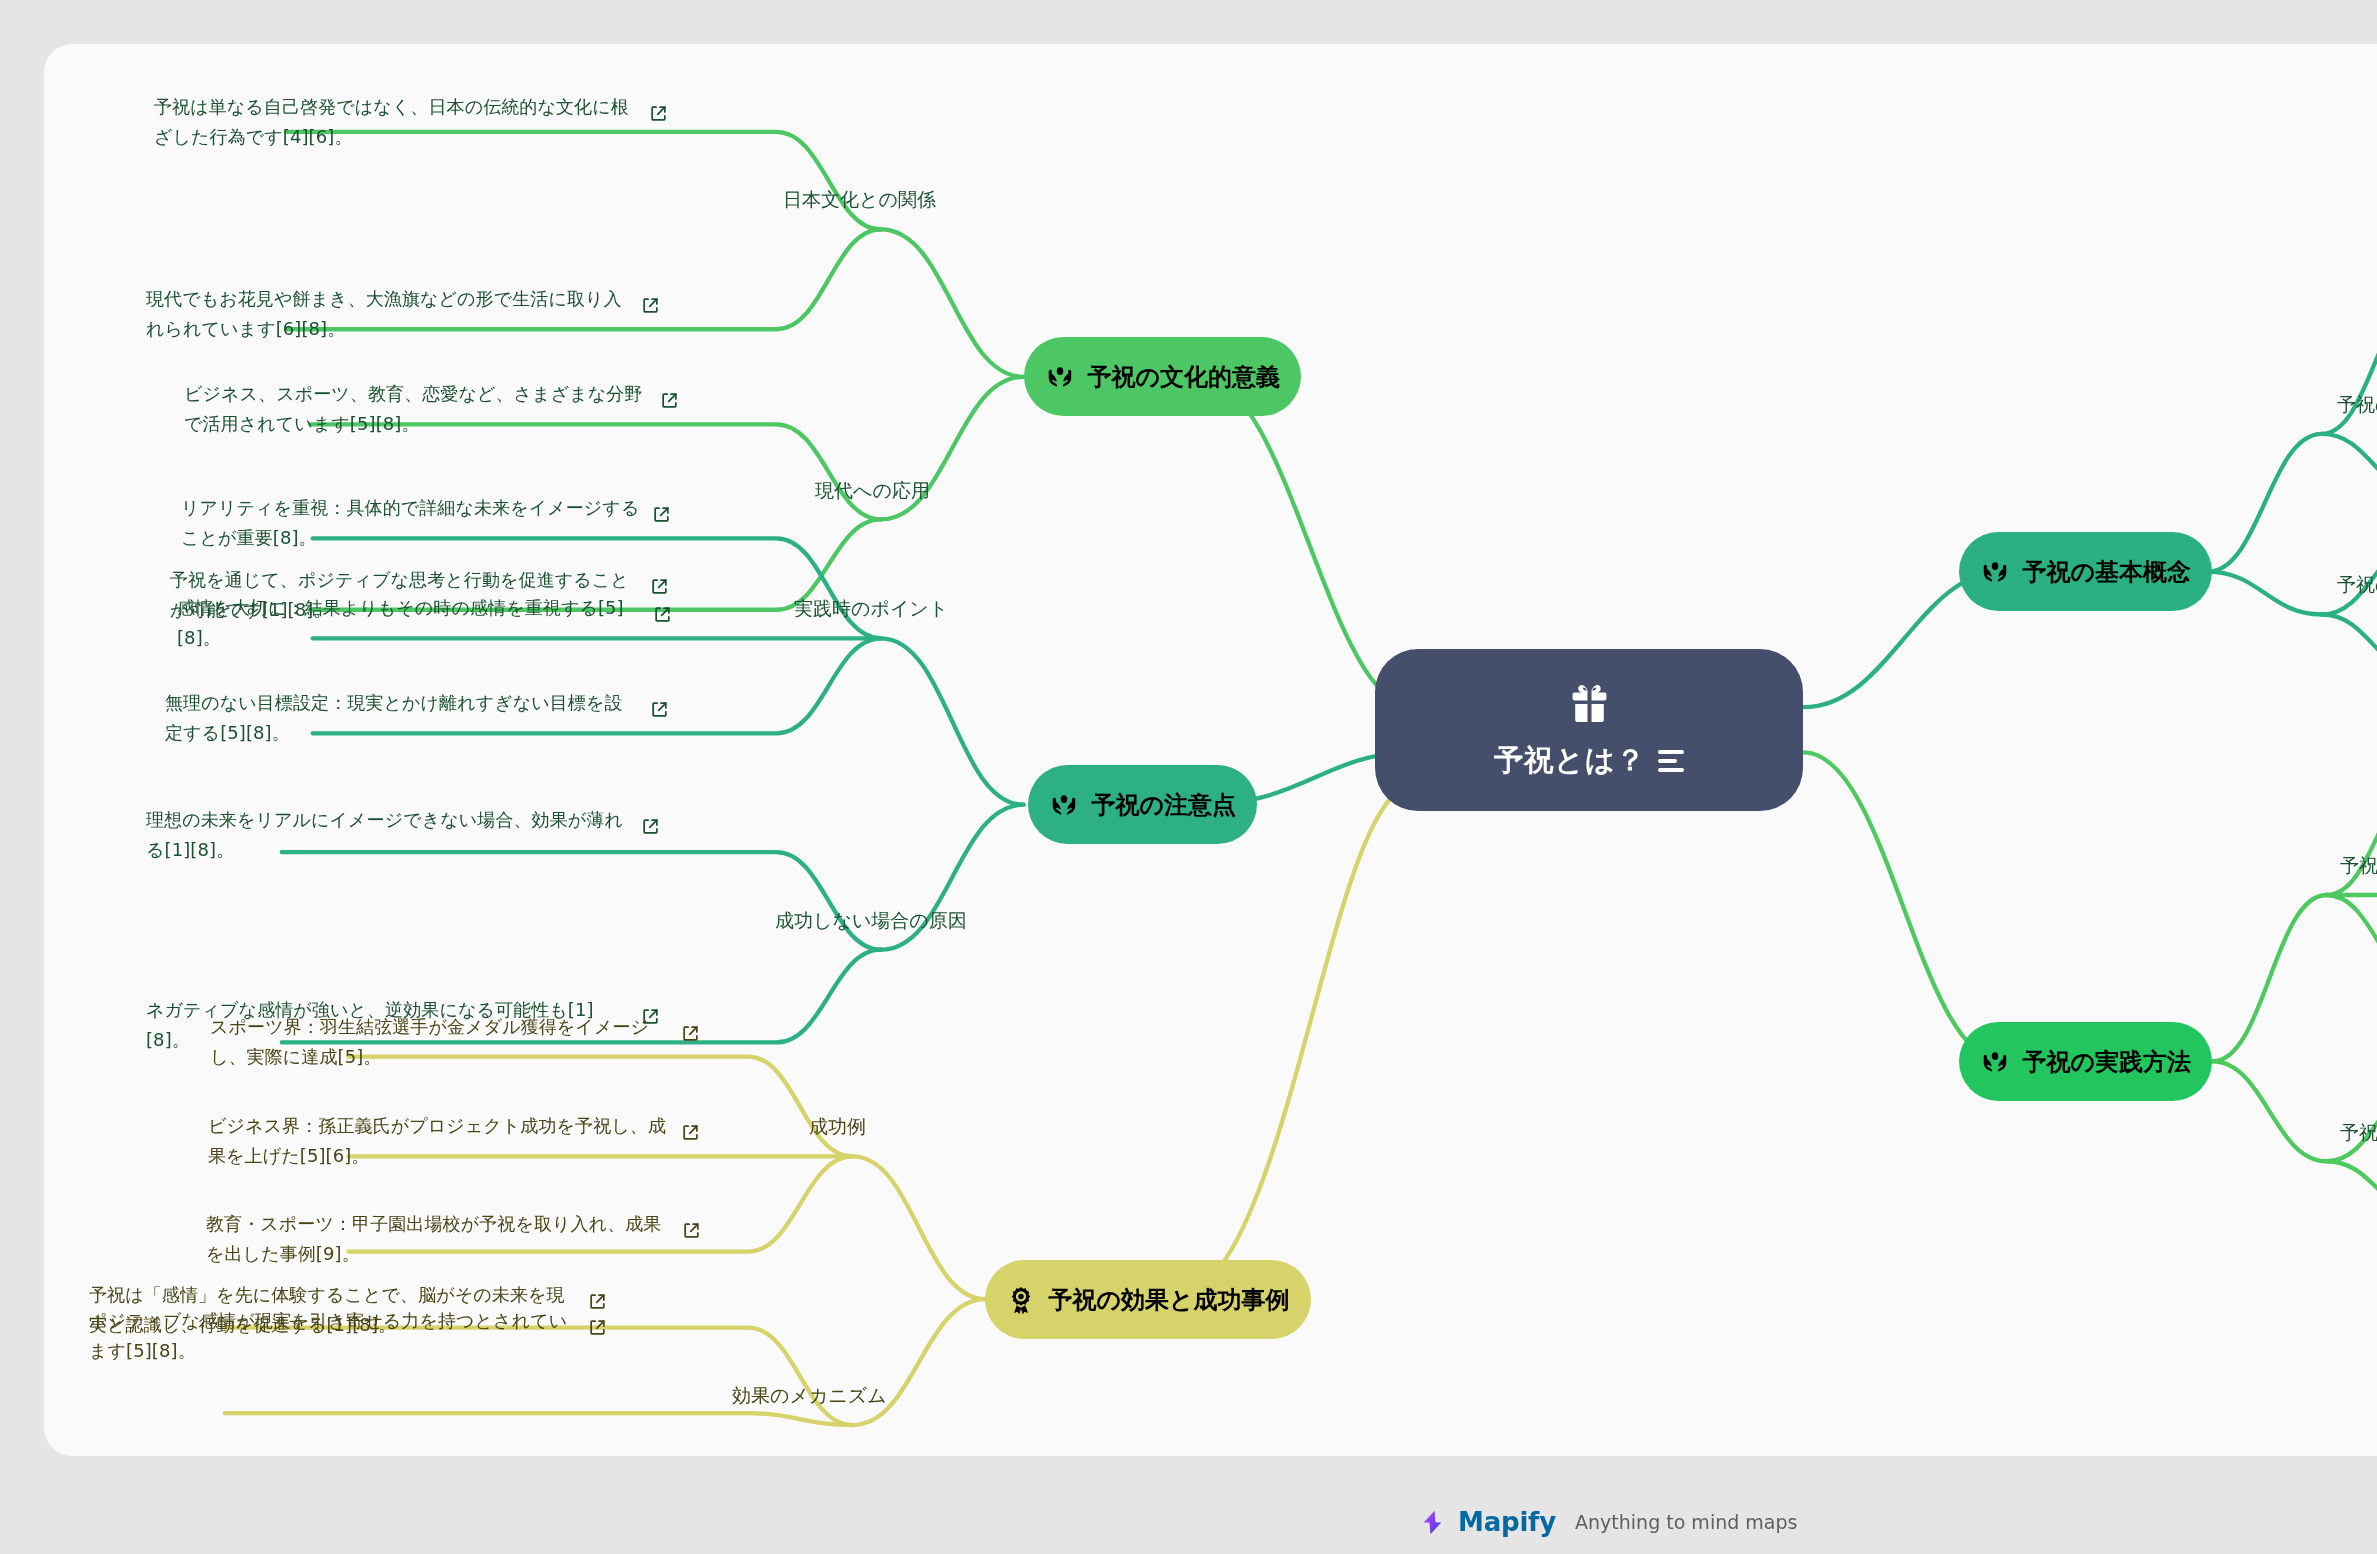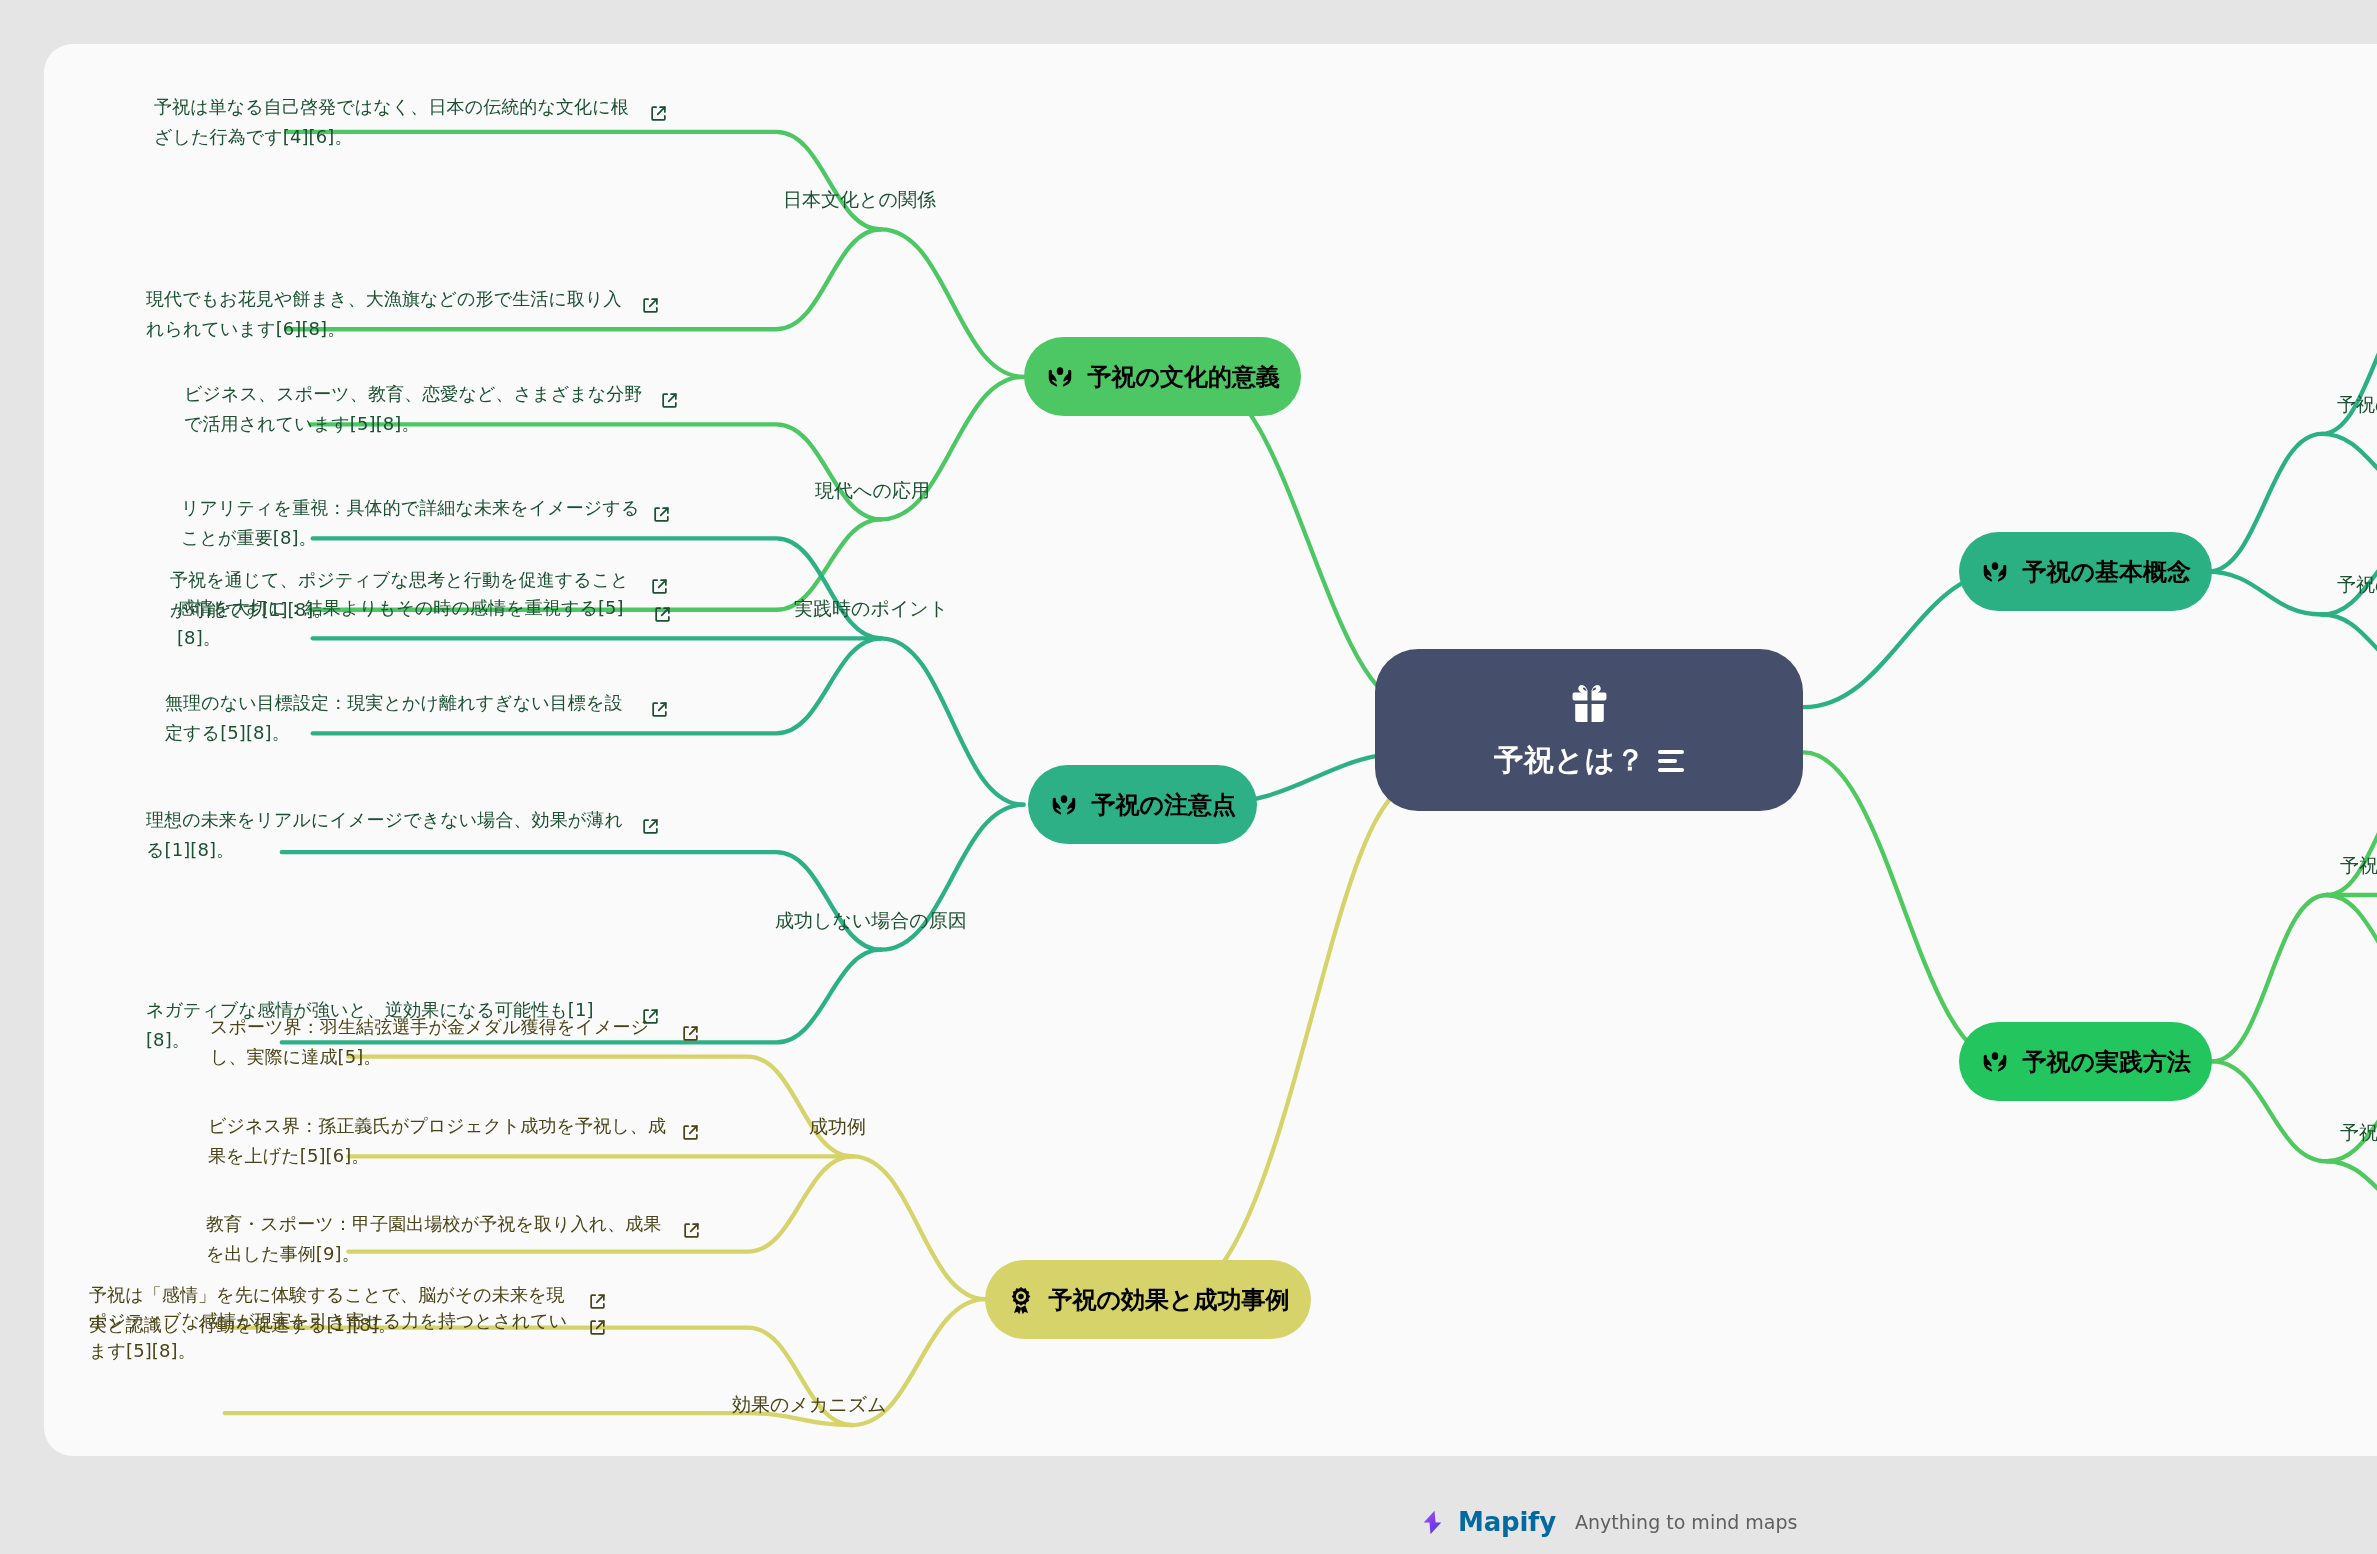--- a/index.html
+++ b/index.html
@@ -215,21 +215,21 @@
     <span class="pill-label">予祝の実践方法</span>
   </div>
 
   <div class="mid" style="left:739px; top:143px; color:#1b5131;">日本文化との関係</div>
   <div class="mid" style="left:751px; top:434px; color:#1b5131;margin-left:20px;">現代への応用</div>
 
   <div class="mid" style="left:750px; top:552px; color:#1b5131;">実践時のポイント</div>
   <div class="mid" style="left:731px; top:864px; color:#1b5131;">成功しない場合の原因</div>
 
   <div class="mid" style="left:765px; top:1070px; color:#4a4416;">成功例</div>
-  <div class="mid" style="left:688px; top:1339px; color:#4a4416;margin-top:9px;">効果のメカニズム</div>
+  <div class="mid" style="left:688px; top:1339px; color:#4a4416;">効果のメカニズム</div>
 
   <div class="mid" style="left:2293px; top:348px; color:#1b5131;">予祝の意味と起源</div>
   <div class="mid" style="left:2293px; top:528px; color:#1b5131;">予祝の具体例</div>
 
   <div class="mid" style="left:2296px; top:809px; color:#1b5131;">予祝の基本的なやり方</div>
   <div class="mid" style="left:2296px; top:1076px; color:#1b5131;">予祝の応用例</div>
 
   <div class="leaf" style="left:102px; top:48px; width:514px; color:#1b5131;margin-left:8px;">
     <span class="leaf-text">予祝は単なる自己啓発ではなく、日本の伝統的な文化に根ざした行為です[4][6]。</span>
     <svg class="ext" viewBox="0 0 24 24" fill="none" stroke="#1b5131" stroke-width="2.2" stroke-linecap="round" stroke-linejoin="round">

